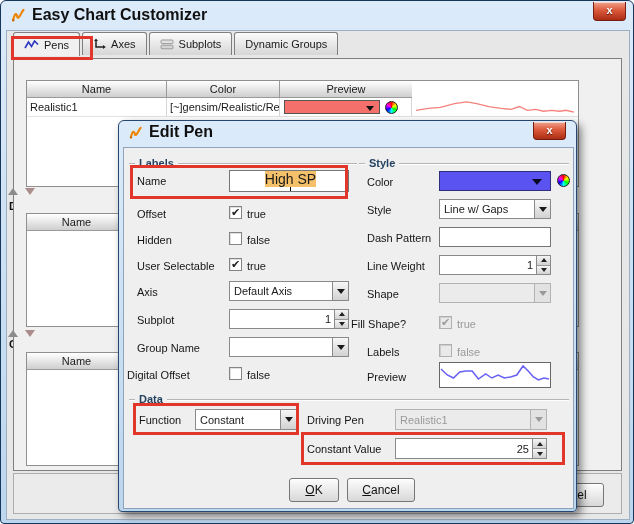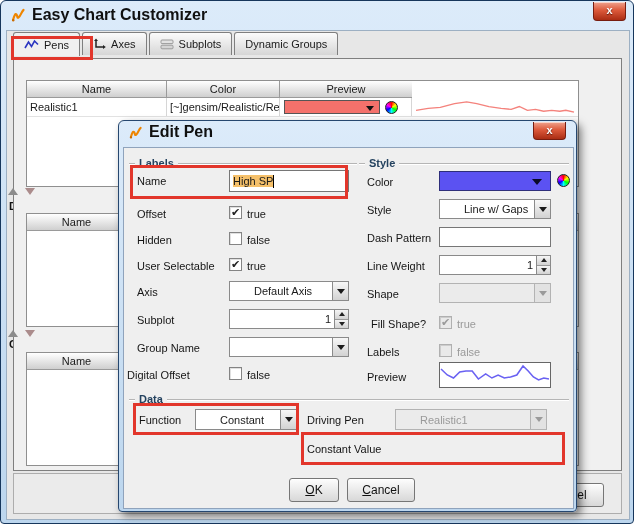--- a/index.html
+++ b/index.html
@@ -60,25 +60,25 @@
   .gtitle { font-weight:bold; color:#24425f; padding:0 4px; font-size:11px; }
   .gline { flex:1; border-top:1px solid #b5b5b5; box-shadow:0 1px 0 #fff; }
 
   .flabel { position:absolute; font-size:11px; color:#151515; white-space:nowrap; }
   .dimtext { color:#9a9a9a; }
 
   .cb { position:absolute; width:13px; height:13px; background:#fff; border:1px solid #848484; box-shadow:inset 1px 1px 0 rgba(0,0,0,.12); font-size:11px; line-height:11px; text-align:center; color:#222; cursor:pointer; }
   .cb.disabled { background:#e9e9e9; color:#9a9a9a; border-color:#b0b0b0; cursor:default; }
   .cb-text { position:absolute; font-size:11px; }
 
-  .textfield { position:absolute; background:#fff; border:1px solid #767676; display:flex; align-items:center; padding-left:3px; font-size:11px; }
+  .textfield { position:absolute; background:#fff; border:1px solid #767676; display:flex; align-items:center; padding-left:3px; font-size:14px;flex-direction:column; }
   .sel { background:#f5c06a; }
   .caret { display:inline-block; width:1px; height:13px; background:#000; margin-left:0px; }
 
-  .combo { position:absolute; background:#fff; border:1px solid #8a8a8a; display:flex; align-items:center; cursor:pointer;padding-left:20px; }
+  .combo { position:absolute; background:#fff; border:1px solid #8a8a8a; display:flex; align-items:center; cursor:pointer; }
   .combo .ctext { flex:1; padding-left:4px; white-space:nowrap; overflow:hidden; }
   .combo .cbtn { width:16px; align-self:stretch; background:linear-gradient(#f7f7f7,#d2d2d2); border-left:1px solid #8a8a8a; display:flex; align-items:center; justify-content:center; }
   .combo .carr { border-left:4px solid transparent; border-right:4px solid transparent; border-top:5px solid #1a1a1a; }
   .combo.disabled { background:#ebebeb; border-color:#b3b3b3; color:#9a9a9a; cursor:default; }
   .combo.disabled .cbtn { background:#e2e2e2; border-left-color:#b3b3b3; }
   .combo.disabled .carr { border-top-color:#9a9a9a; }
   .combo.colorblue { background:#5b52f2; border-color:#2e2e7a; }
   .combo.colorblue .carrflat { position:absolute; right:8px; top:7px; border-left:5px solid transparent; border-right:5px solid transparent; border-top:6px solid #0a0a28; }
   .shape-square { width:7px; height:7px; background:#5b52f2; margin:0 auto; }
 
@@ -366,21 +366,21 @@
     </div>
 
     <span class="flabel" style="left:248px;top:167px;">Shape</span>
     <div class="combo disabled" style="left:320px;top:162px;width:112px;height:20px;">
       <span class="ctext"><span class="shape-square"></span></span>
       <span class="cbtn">
           <span class="carr"></span>
         </span>
     </div>
 
-    <span class="flabel" style="left:252px;top:197px;">Fill Shape?</span>
+    <span class="flabel" style="left:232px;top:197px;">Fill Shape?</span>
     <span class="cb disabled" style="left:320px;top:195px;">✔</span>
     <span class="cb-text dimtext" style="left:338px;top:197px;">true</span>
 
     <span class="flabel" style="left:248px;top:225px;">Labels</span>
     <span class="cb disabled" style="left:320px;top:223px;"></span>
     <span class="cb-text dimtext" style="left:338px;top:225px;">false</span>
 
     <span class="flabel" style="left:248px;top:250px;">Preview</span>
     <div class="previewbox" style="left:320px;top:241px;width:112px;height:26px;">
       <svg width="100%" height="100%" viewBox="0 0 106 24" preserveAspectRatio="none">
@@ -404,20 +404,31 @@
 
     <span class="flabel" style="left:188px;top:293px;">Driving Pen</span>
     <div class="combo disabled" style="left:276px;top:288px;width:152px;height:21px;">
       <span class="ctext dimtext">Realistic1</span>
       <span class="cbtn">
           <span class="carr"></span>
         </span>
     </div>
 
     <span class="flabel" style="left:188px;top:322px;">Constant Value</span>
+    <div class="spinner" style="left:276px;top:317px;width:152px;height:21px;">
+      <span class="sval">25</span>
+      <span class="sbtns">
+          <span class="sbtn">
+            <span class="sarr-up"></span>
+          </span>
+          <span class="sbtn">
+            <span class="sarr-down"></span>
+          </span>
+        </span>
+    </div>
 
     <div class="btn" style="left:170px;top:357px;width:50px;height:24px;"><u>O</u>K</div>
     <div class="btn" style="left:228px;top:357px;width:68px;height:24px;"><u>C</u>ancel</div>
 
     <div class="annotation" style="left:11px;top:44px;width:218px;height:34px;"></div>
     <div class="annotation" style="left:14px;top:282px;width:166px;height:32px;"></div>
     <div class="annotation" style="left:182px;top:311px;width:264px;height:33px;"></div>
   </div>
 
 </div>

